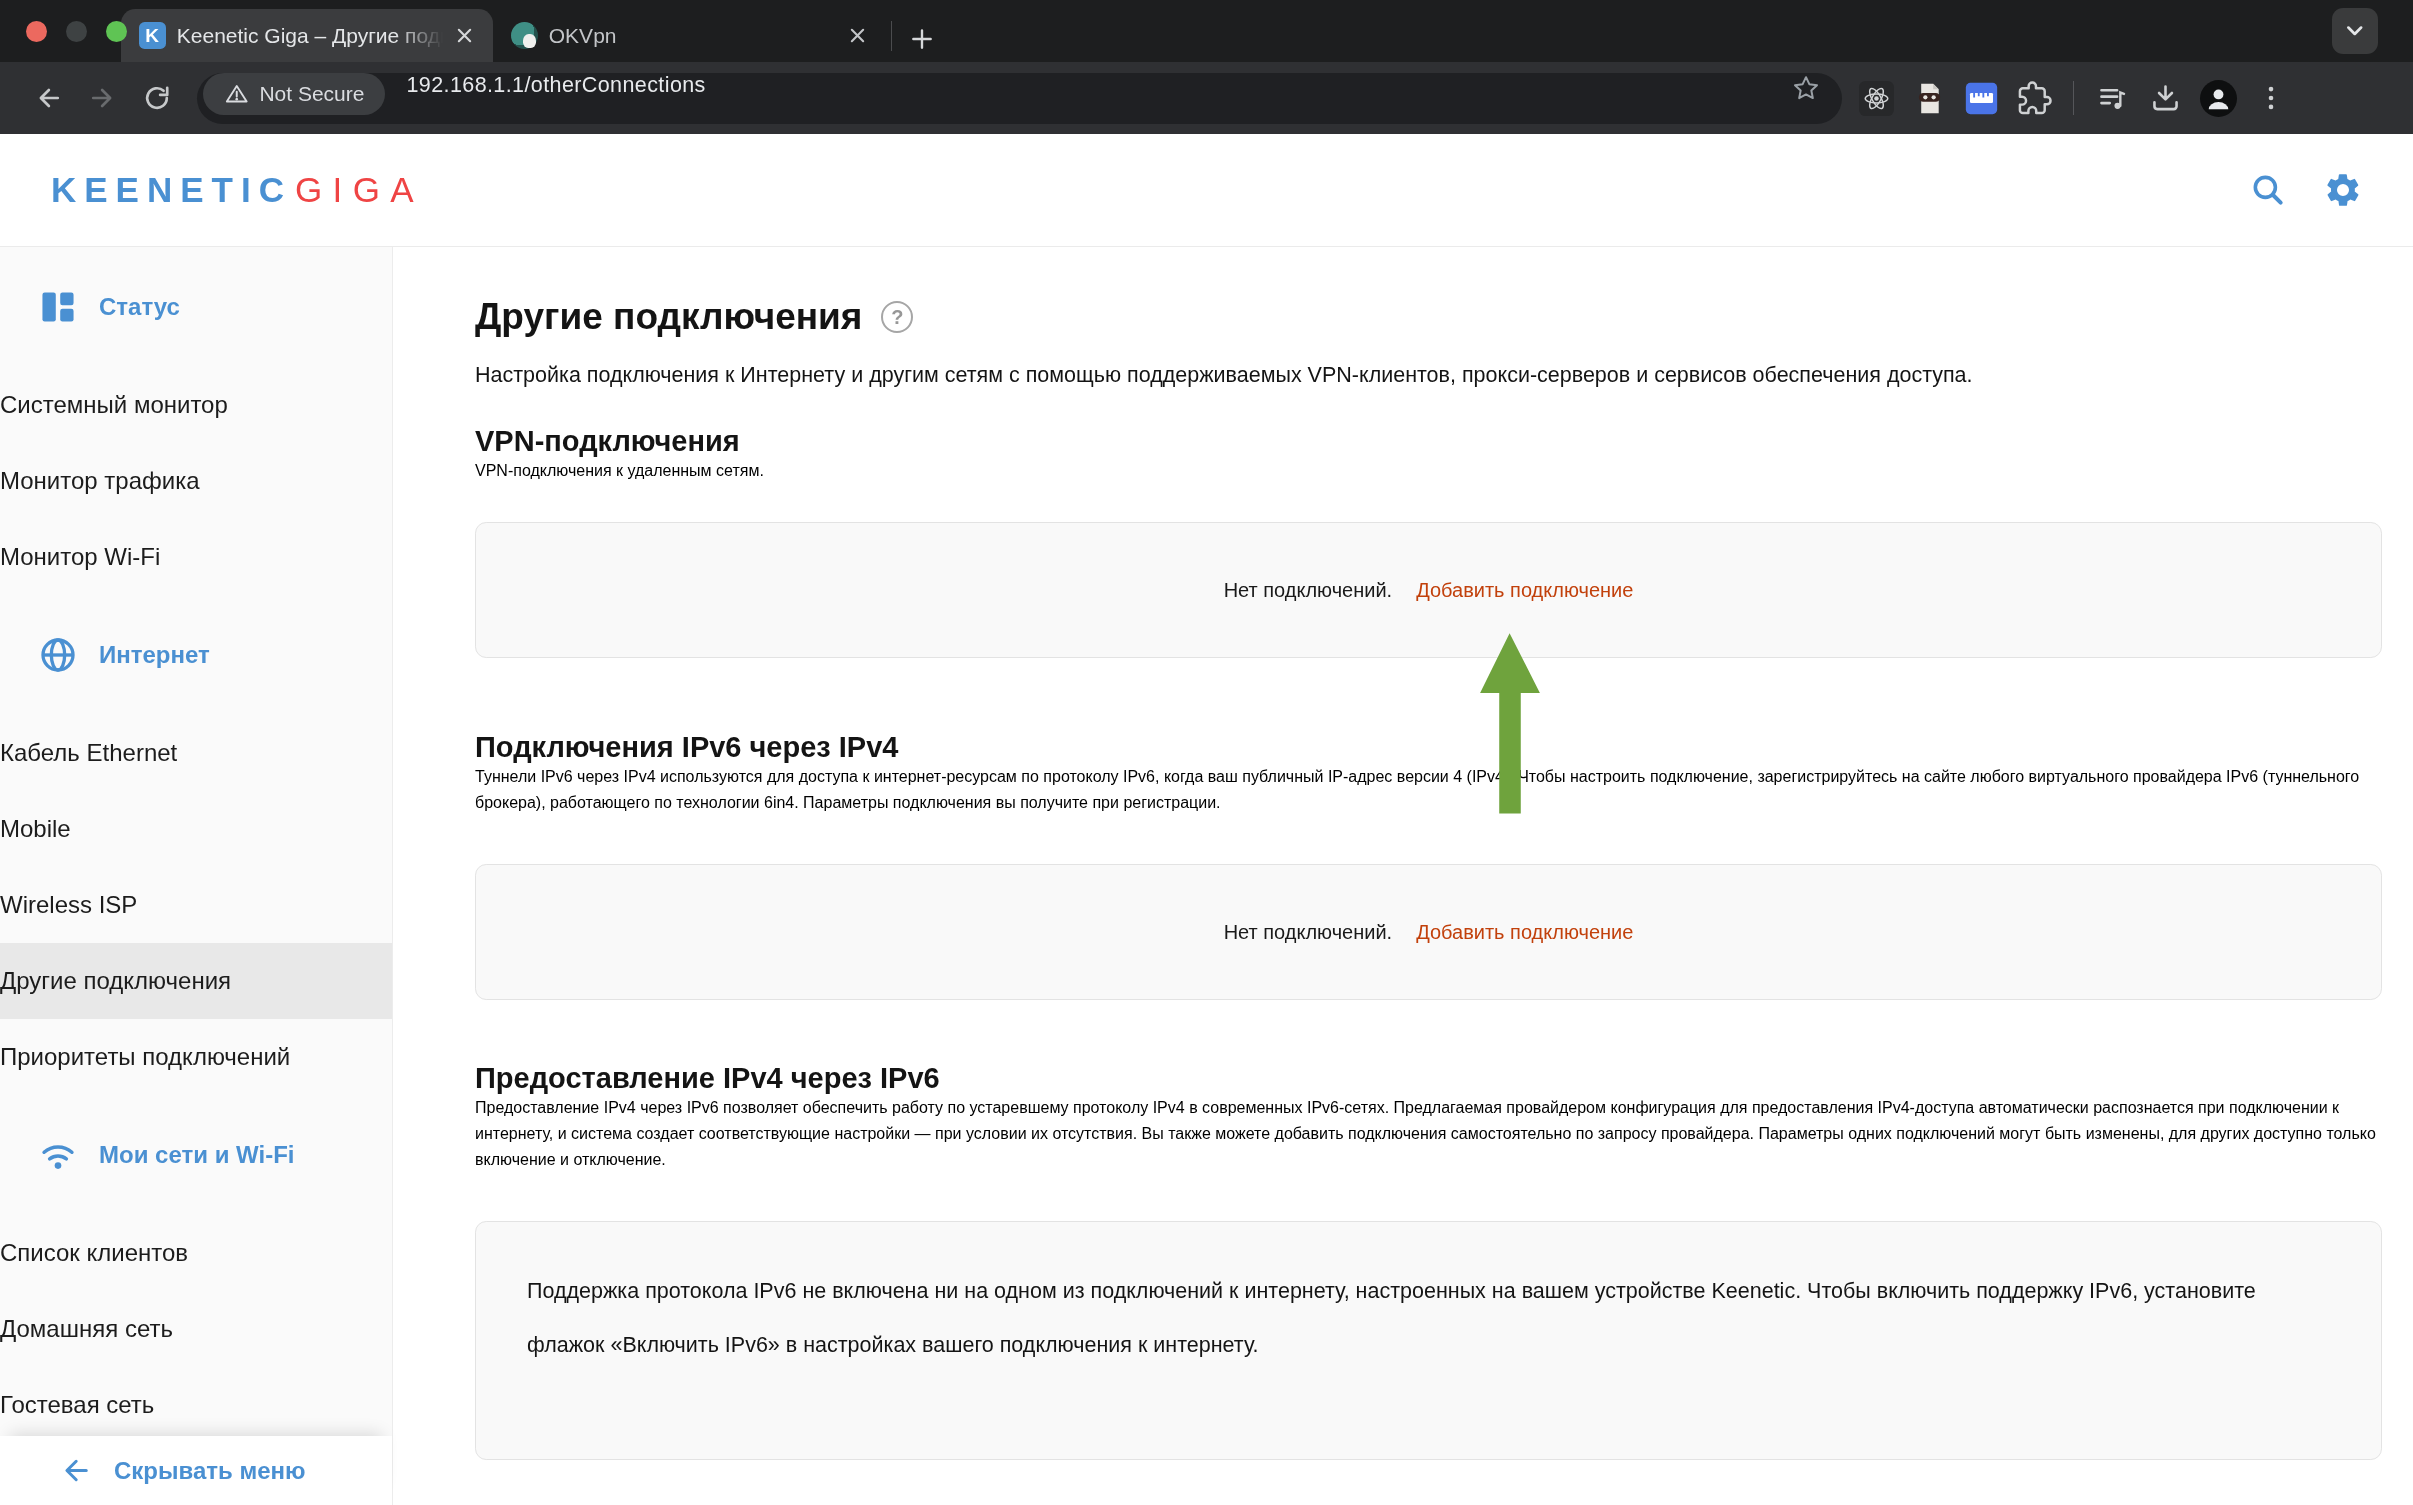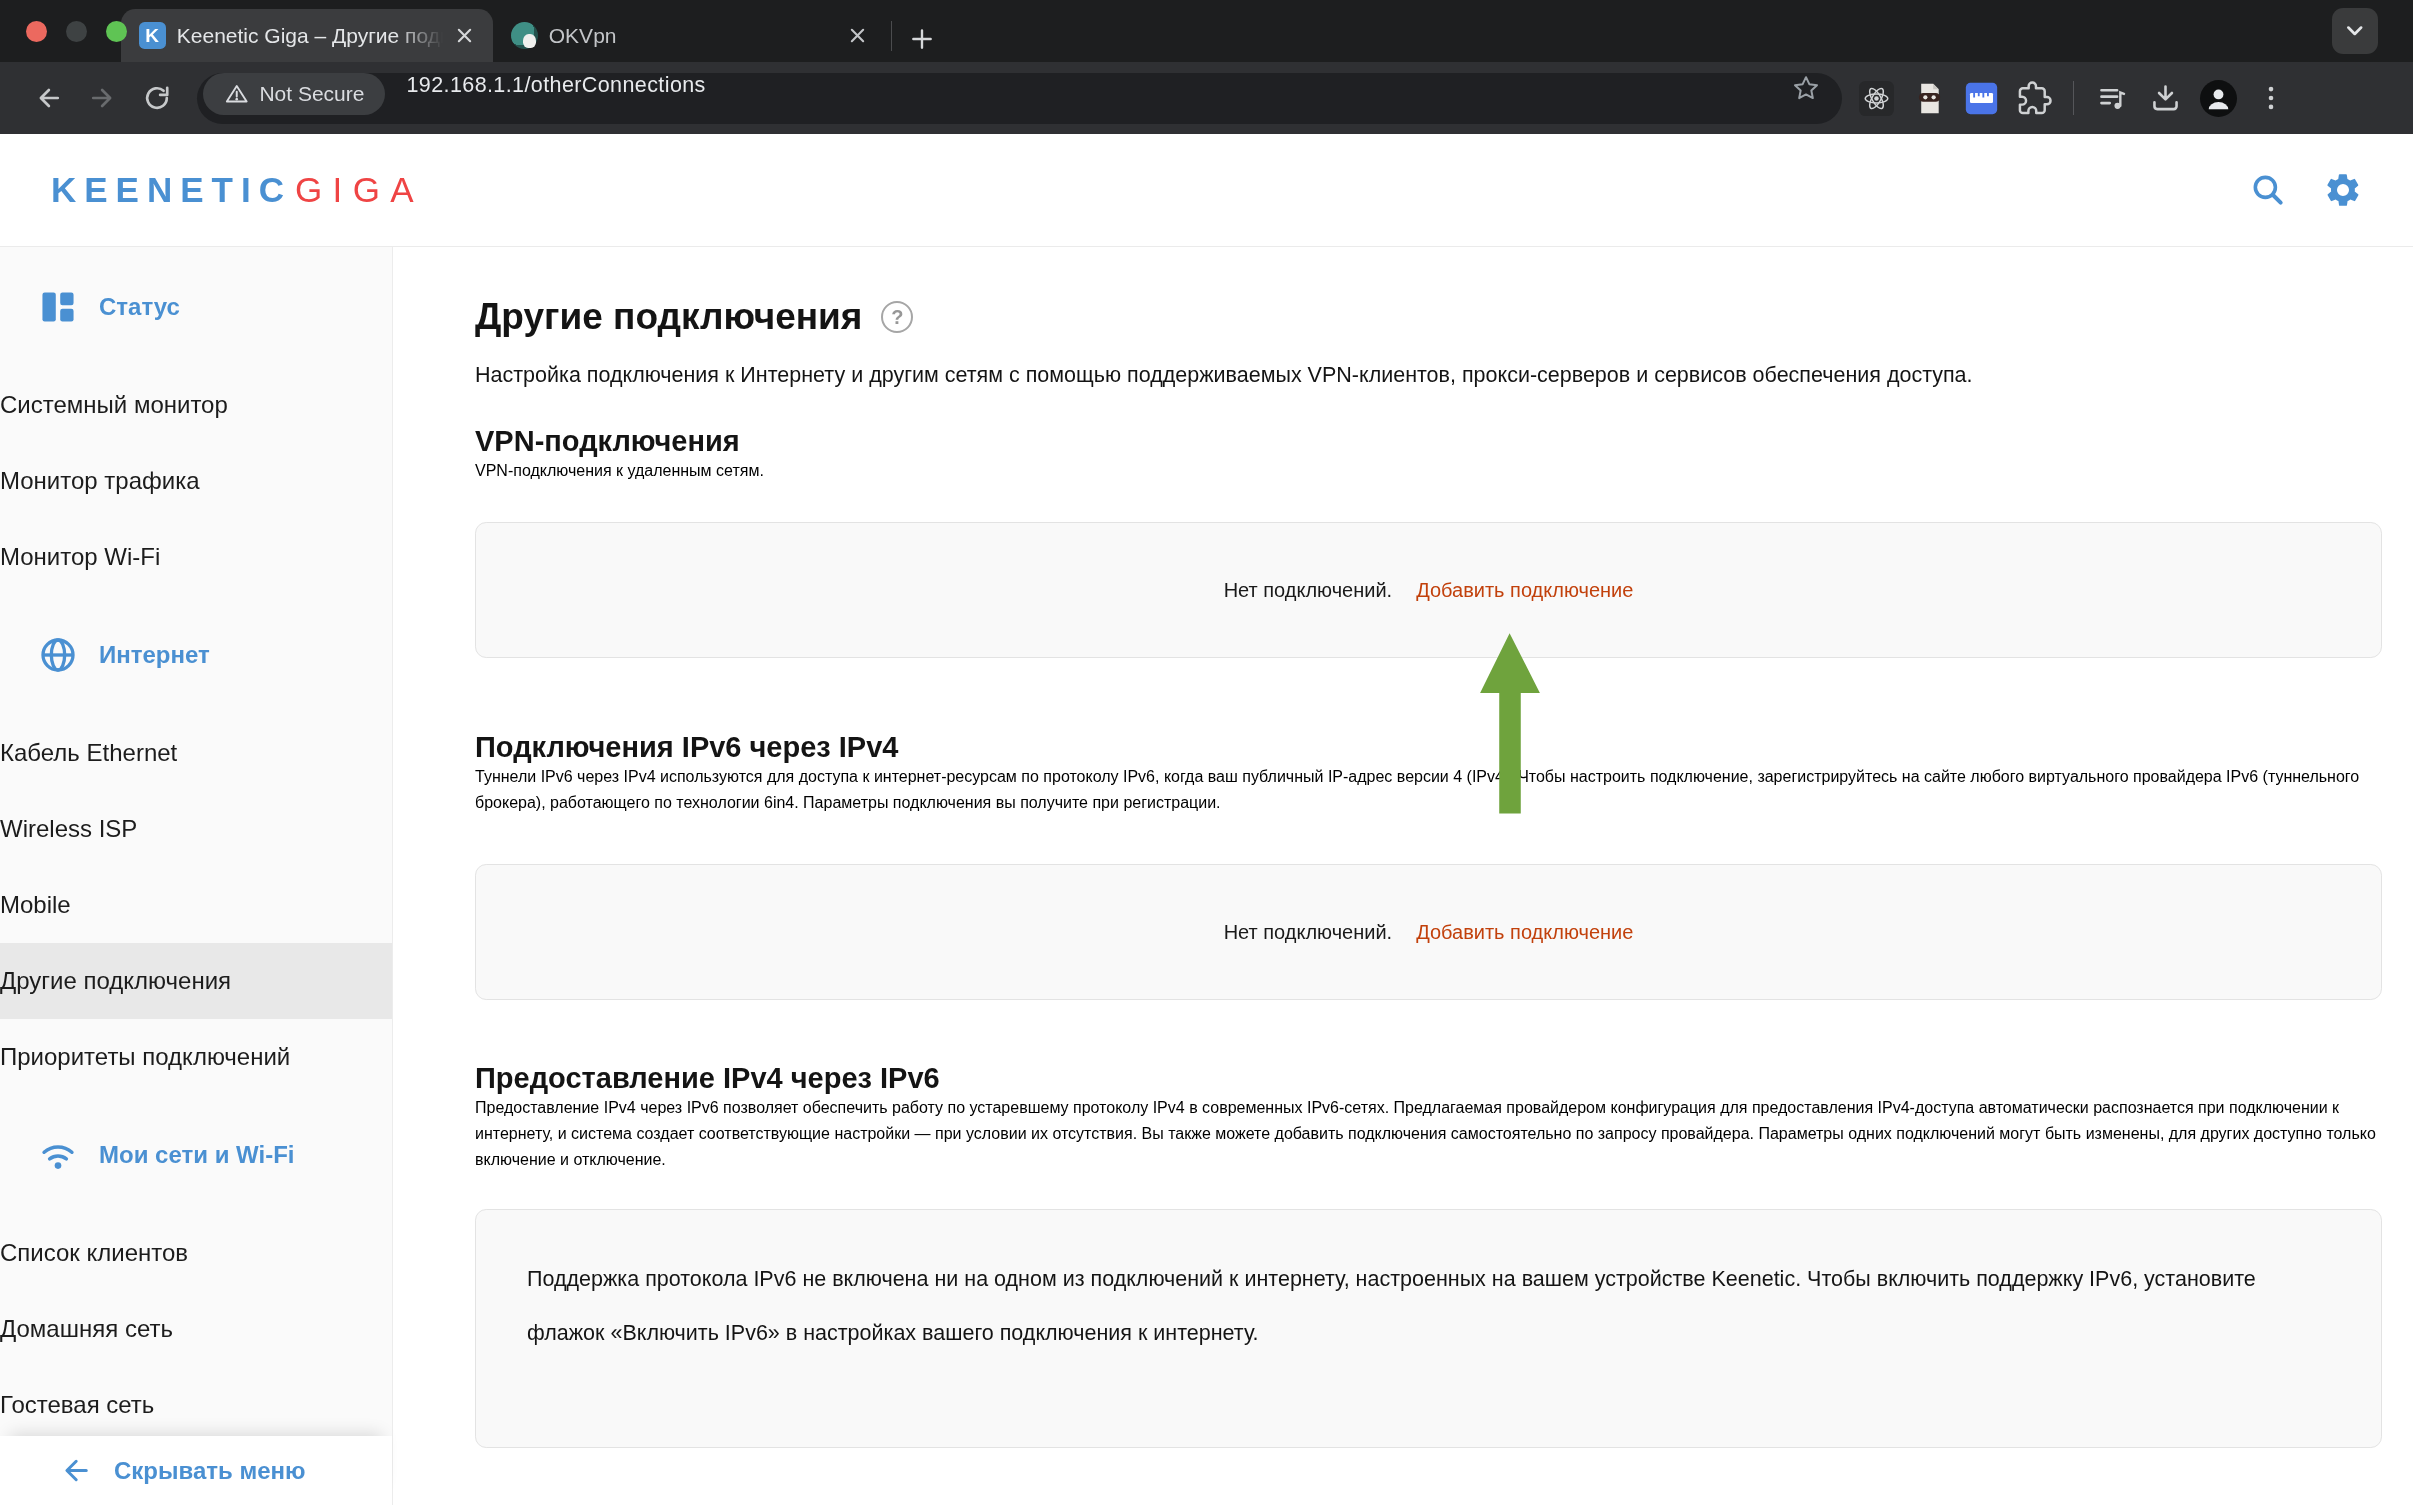--- a/index.html
+++ b/index.html
@@ -72,21 +72,21 @@
   .lede { margin-top:24px; font-size:21.5px; line-height:26px; color:#141414; }
   h2 { font-size:29px; font-weight:700; color:#141414; }
   .h2-s1 { margin-top:37px; }
   .h2-s2 { margin-top:73px; }
   .h2-s3 { margin-top:62px; }
   .desc { margin-top:0; font-size:16px; line-height:26px; color:#000000; }
   .card { margin-top:38px; border:1.6px solid #e3e3e3; background:#f9f9f9; border-radius:11.2px;
           height:136px; display:flex; align-items:center; justify-content:center; gap:24px; font-size:20px; color:#1a1a1a; }
   .card.mt60 { margin-top:48px; }
   .add-link { color:#c2410c; cursor:pointer; }
-  .notice-card { margin-top:36px; border:1.6px solid #e3e3e3; background:#f9f9f9; border-radius:11.2px;
+  .notice-card { margin-top:48px; border:1.6px solid #e3e3e3; background:#f9f9f9; border-radius:11.2px;
                  height:239px; padding:42px 51px; font-size:21.5px; line-height:54px; color:#141414; }
   .green-arrow { position:absolute; left:1079px; top:383px; z-index:5; }
 </style>
 </head>
 <body>
 
 <div class="tabbar">
   <div class="traffic">
     <span class="light-red"></span>
     <span class="light-mid"></span>
@@ -267,22 +267,22 @@
           <g fill="none" stroke="#4a90d2" stroke-width="3">
             <circle cx="18" cy="18" r="13.5"></circle>
             <ellipse cx="18" cy="18" rx="6" ry="13.5"></ellipse>
             <path d="M4.5 18h27"></path>
           </g>
         </svg>
       <span>Интернет</span>
     </div>
     <div class="side-list">
       <div class="nav-item">Кабель Ethernet</div>
+      <div class="nav-item">Mobile</div>
       <div class="nav-item">Wireless ISP</div>
-      <div class="nav-item">Mobile</div>
       <div class="nav-item active">Другие подключения</div>
       <div class="nav-item">Приоритеты подключений</div>
     </div>
 
     <div class="side-header">
       <svg width="40" height="40" viewBox="0 0 36 36">
           <g fill="none" stroke="#4a90d2" stroke-width="3.2" stroke-linecap="round">
             <path d="M5.5 15.5a19 19 0 0 1 25 0"></path>
             <path d="M10.5 21.5a12 12 0 0 1 15 0"></path>
           </g>

